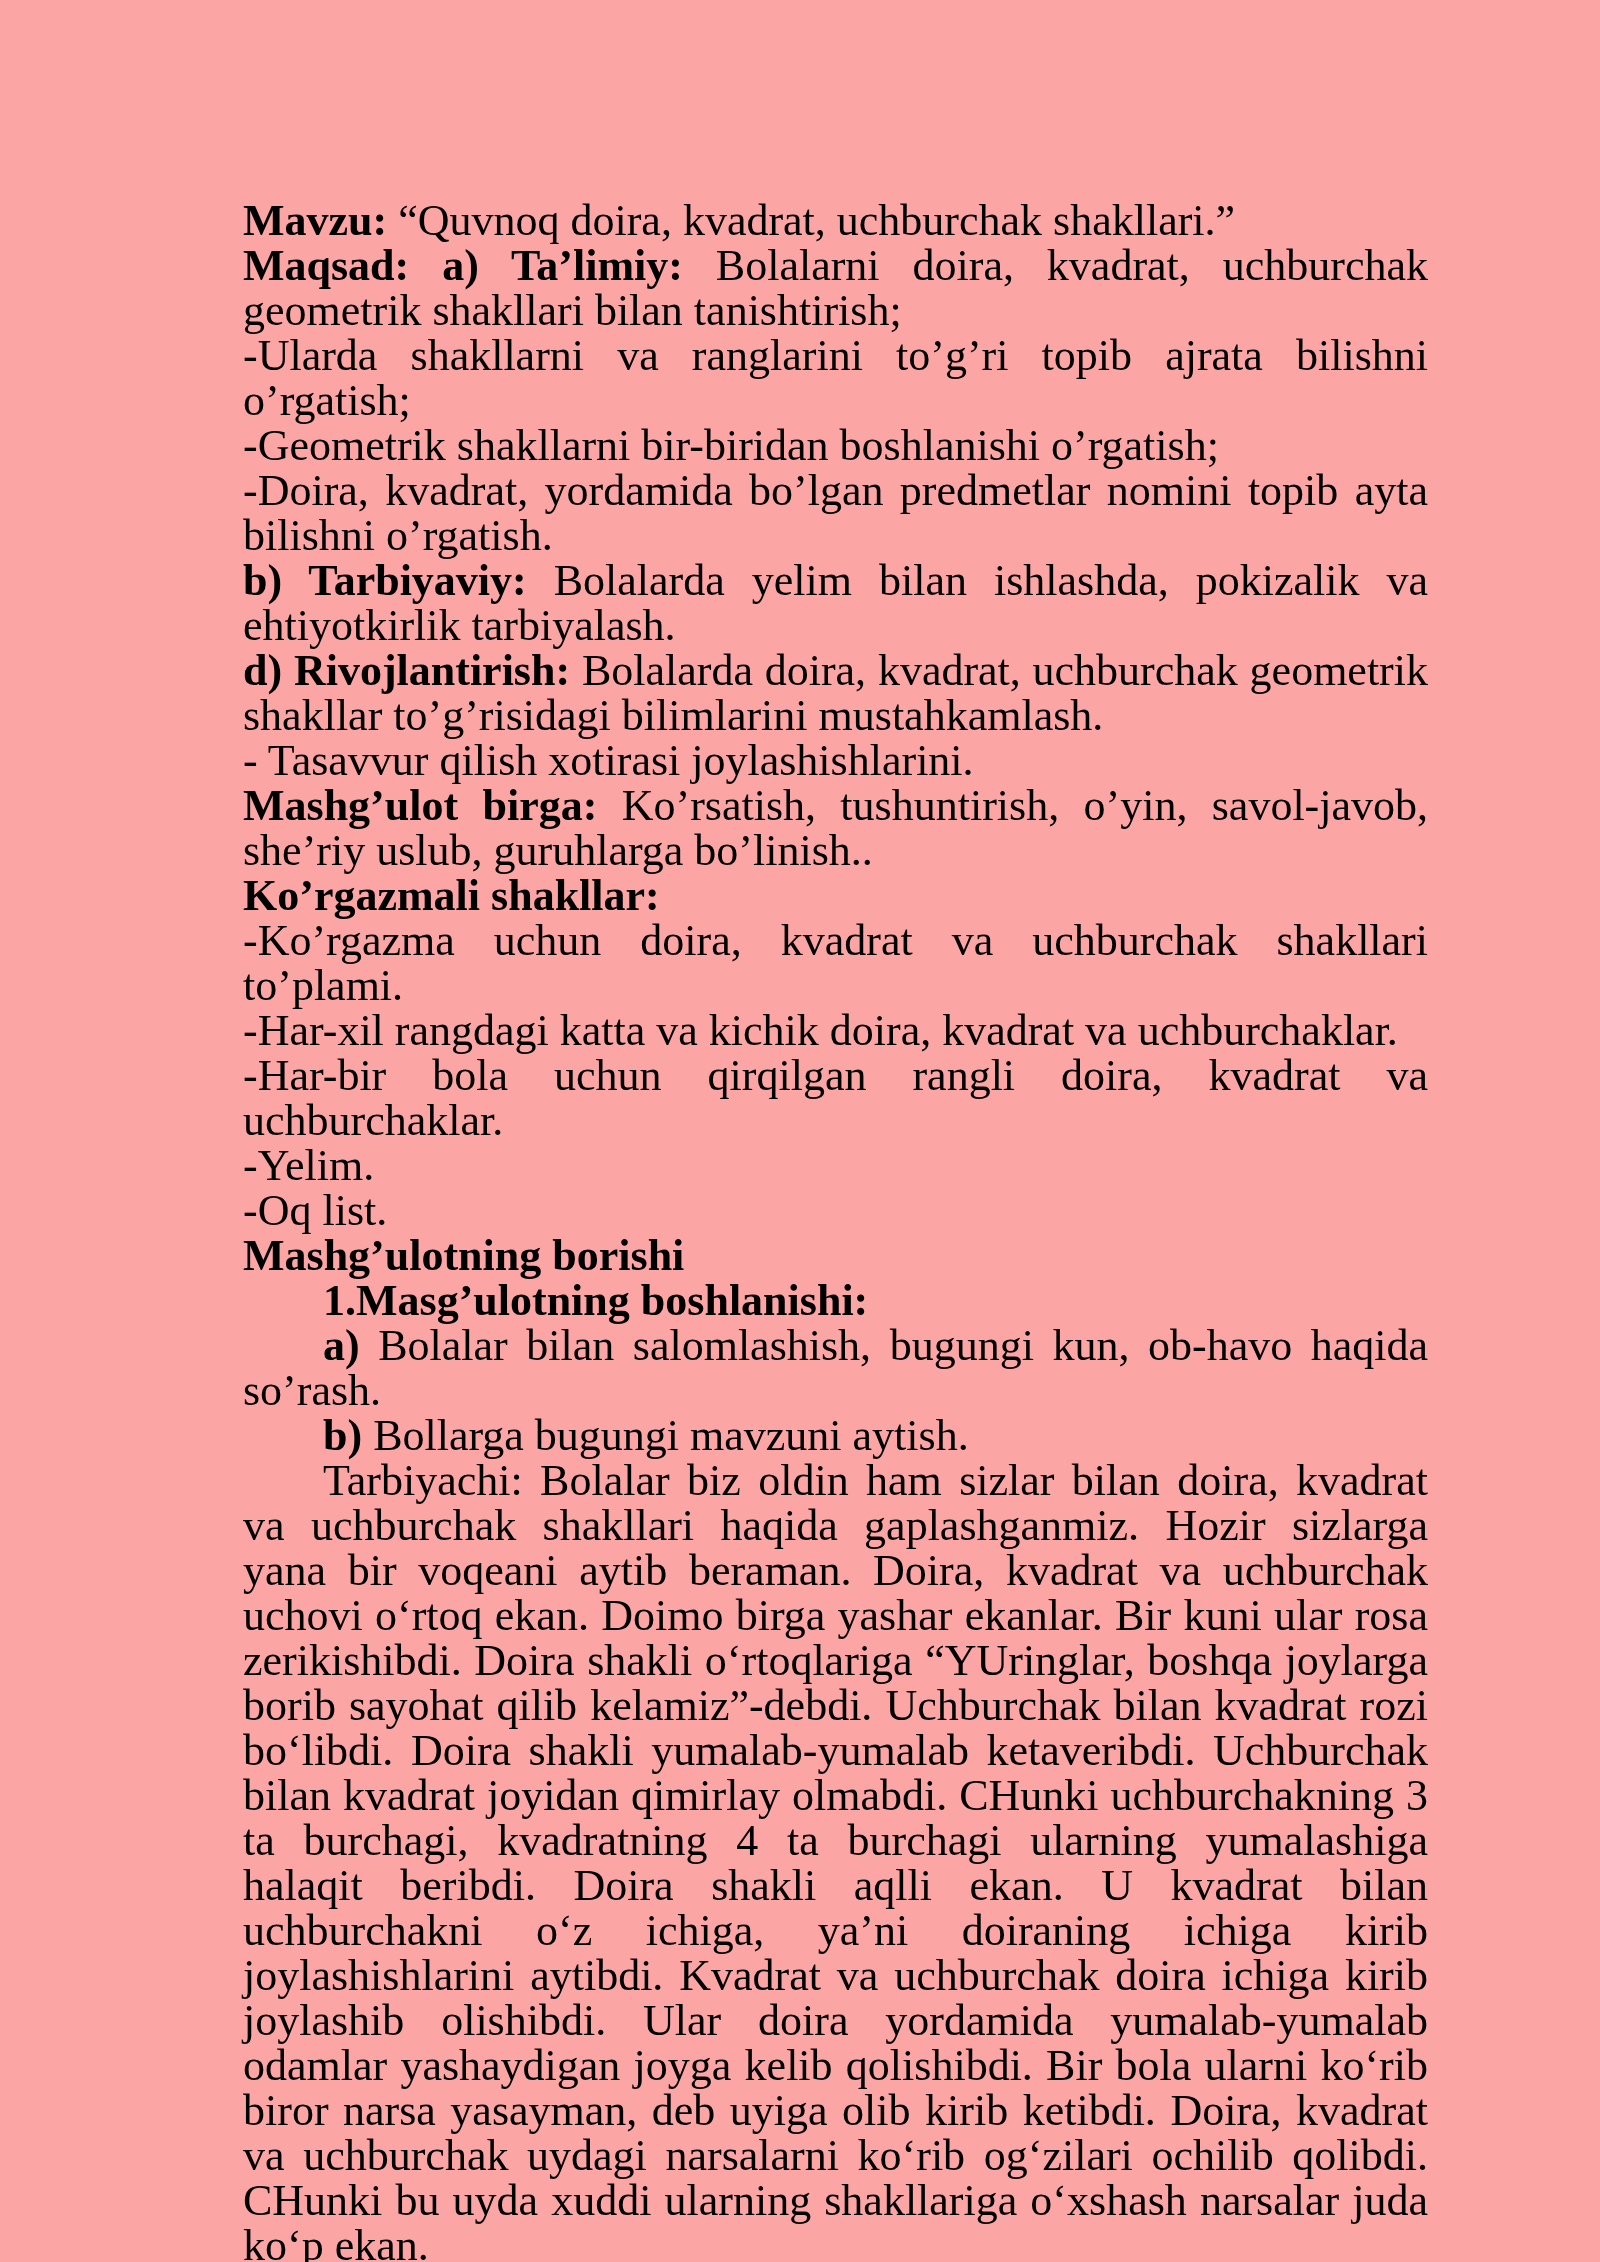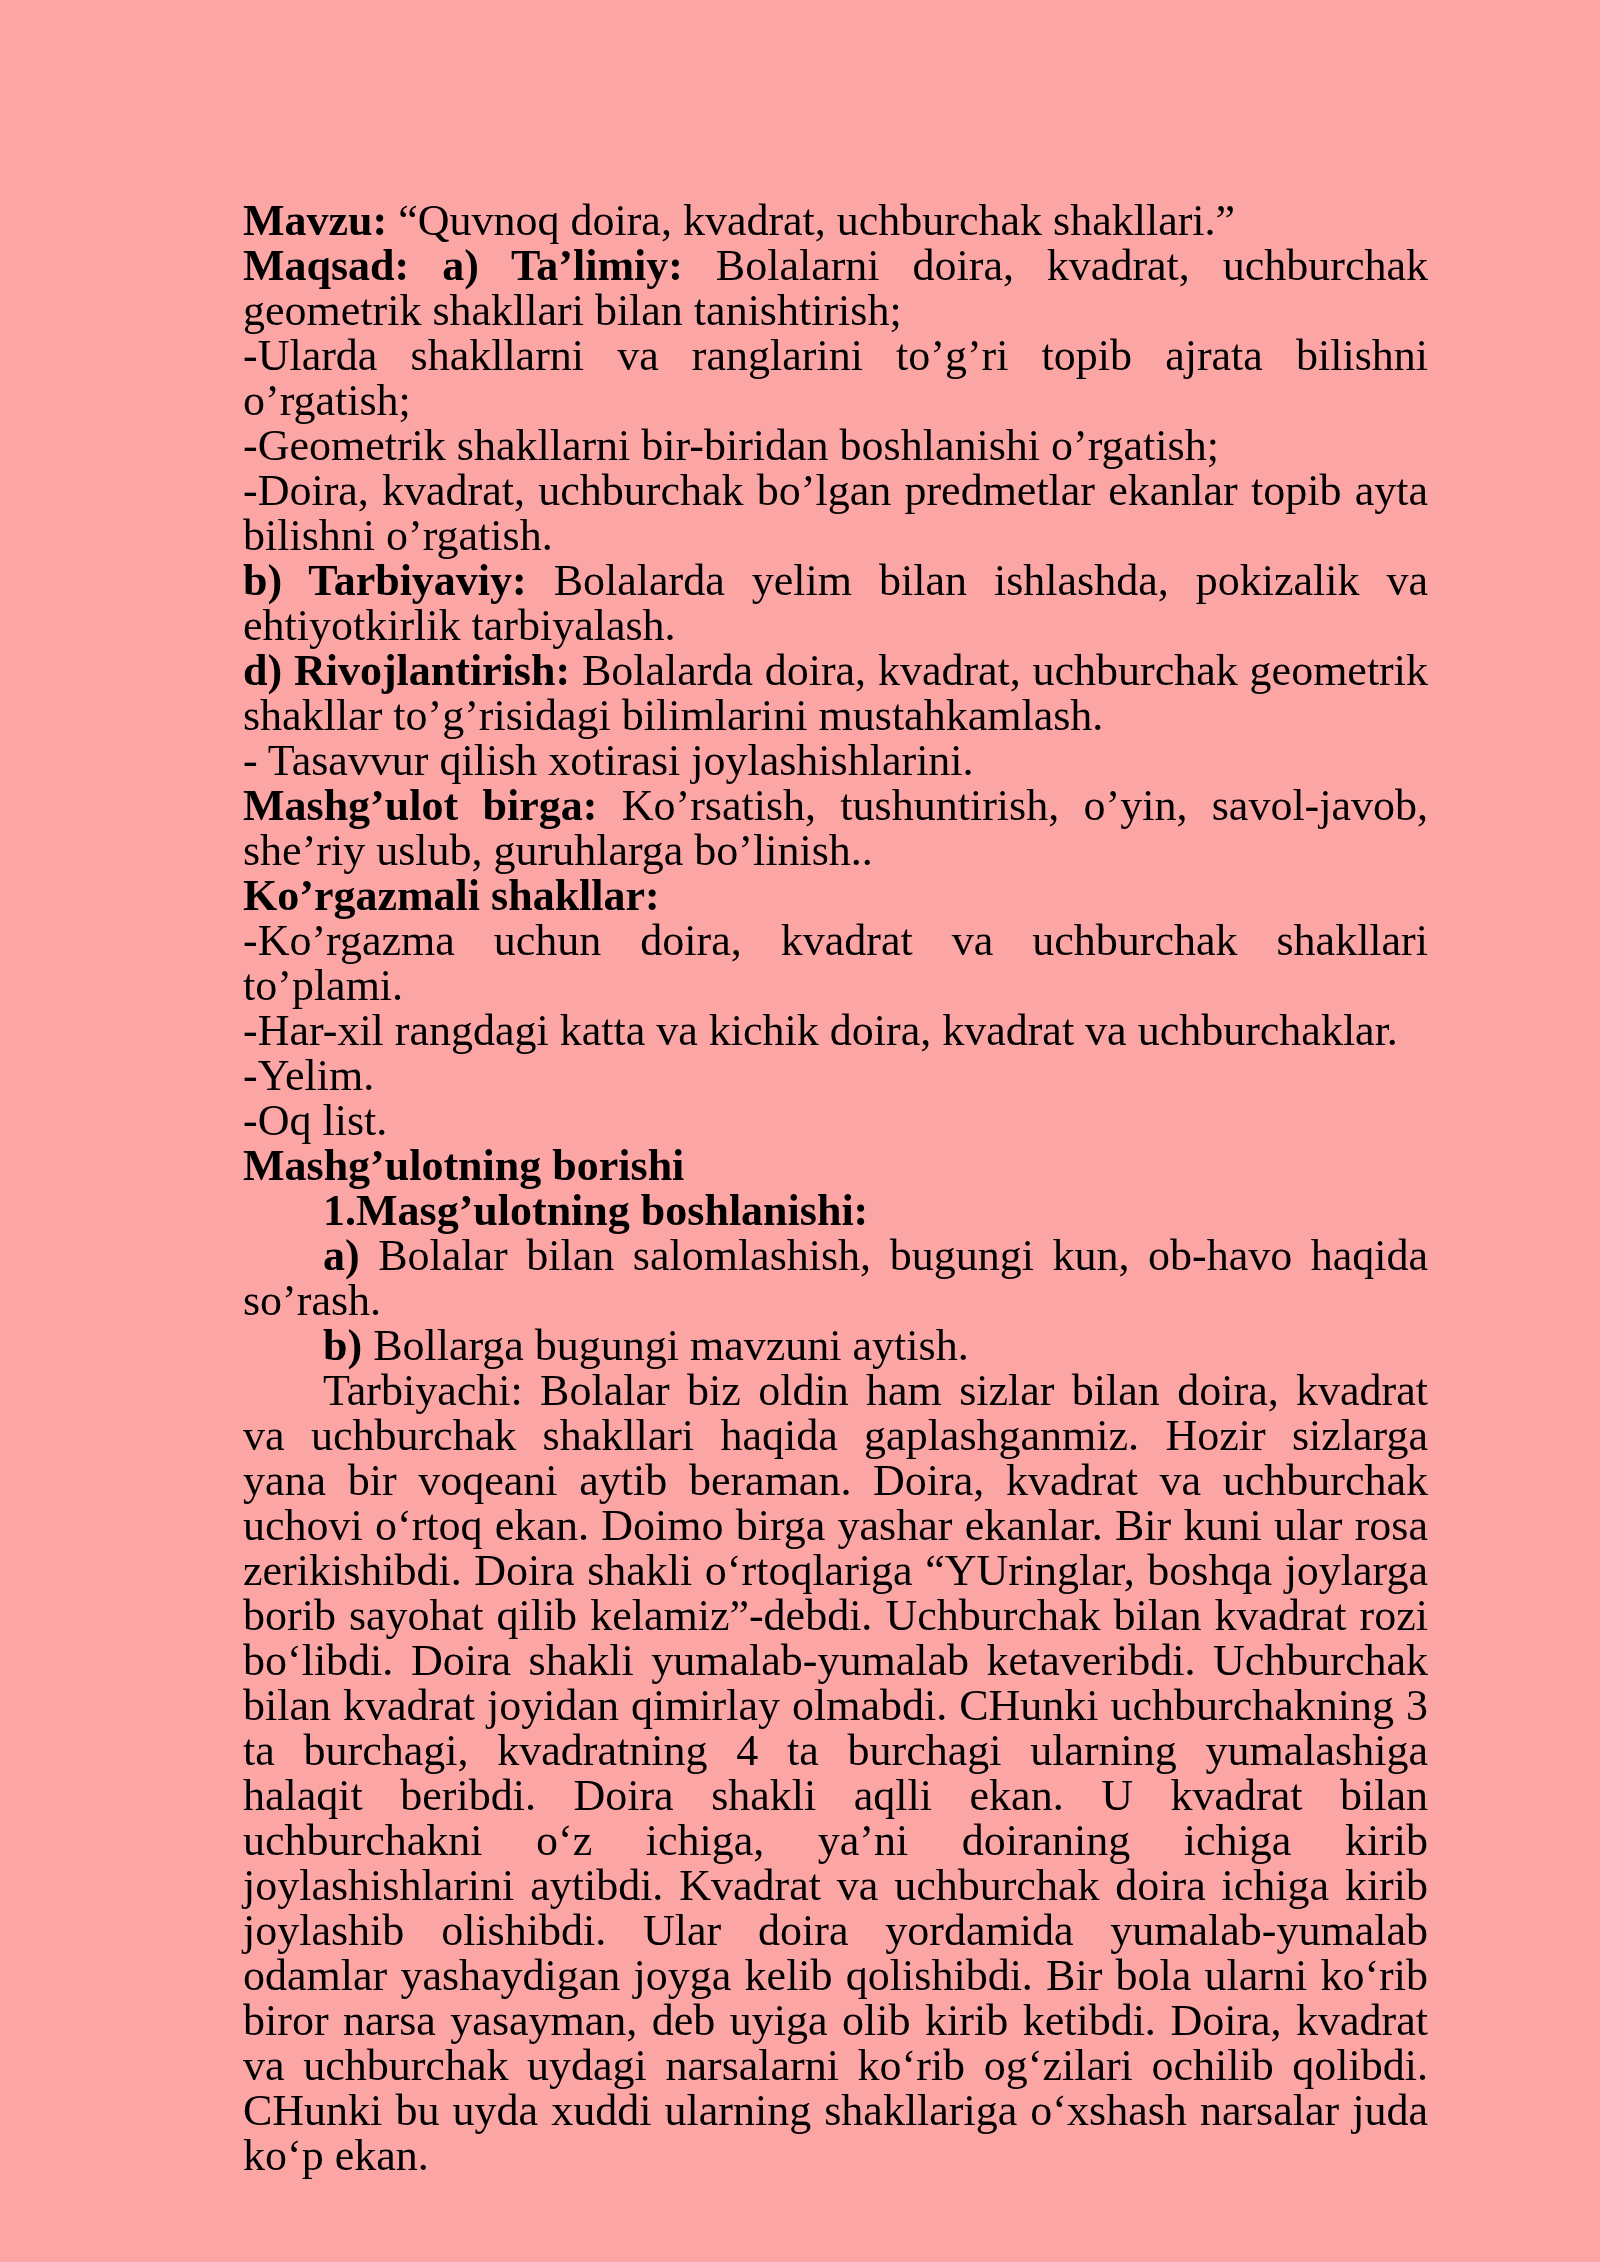--- a/index.html
+++ b/index.html
@@ -34,34 +34,35 @@
 <body>
 
 <div class="page">
 
   <p><b>Mavzu:</b><span> “Quvnoq doira, kvadrat, uchburchak shakllari.”</span></p>
 
   <p><b>Maqsad: a) Ta’limiy:</b><span> Bolalarni doira, kvadrat, uchburchak geometrik shakllari bilan tanishtirish;</span></p>
 
   <p>-Ularda shakllarni va ranglarini to’g’ri topib ajrata bilishni o’rgatish;</p>
   <p>-Geometrik shakllarni bir-biridan boshlanishi o’rgatish;</p>
-  <p>-Doira, kvadrat, uchburchak bo’lgan predmetlar ekanlar topib ayta bilishni o’rgatish.</p>
+  <p>-Doira, kvadrat, yordamida bo’lgan predmetlar nomini topib ayta bilishni o’rgatish.</p>
 
   <p><b>b) Tarbiyaviy:</b><span> Bolalarda yelim bilan ishlashda, pokizalik va ehtiyotkirlik tarbiyalash.</span></p>
 
   <p><b>d) Rivojlantirish:</b><span> Bolalarda doira, kvadrat, uchburchak geometrik shakllar to’g’risidagi bilimlarini mustahkamlash.</span></p>
 
   <p>- Tasavvur qilish xotirasi joylashishlarini.</p>
 
   <p><b>Mashg’ulot birga:</b><span> Ko’rsatish, tushuntirish, o’yin, savol-javob, she’riy uslub, guruhlarga bo’linish..</span></p>
 
   <p class="bold">Ko’rgazmali shakllar:</p>
 
   <p>-Ko’rgazma uchun doira, kvadrat va uchburchak shakllari to’plami.</p>
   <p>-Har-xil rangdagi katta va kichik doira, kvadrat va uchburchaklar.</p>
+  <p>-Har-bir bola uchun qirqilgan rangli doira, kvadrat va uchburchaklar.</p>
   <p>-Yelim.</p>
   <p>-Oq list.</p>
 
   <p class="center bold gap1">Mashg’ulotning borishi</p>
 
   <p class="bold indent">1.Masg’ulotning boshlanishi:</p>
 
   <p class="indent"><b>a)</b><span> Bolalar bilan salomlashish, bugungi kun, ob-havo haqida so’rash.</span></p>
 
   <p class="indent"><b>b)</b><span> Bollarga bugungi mavzuni aytish.</span></p>

